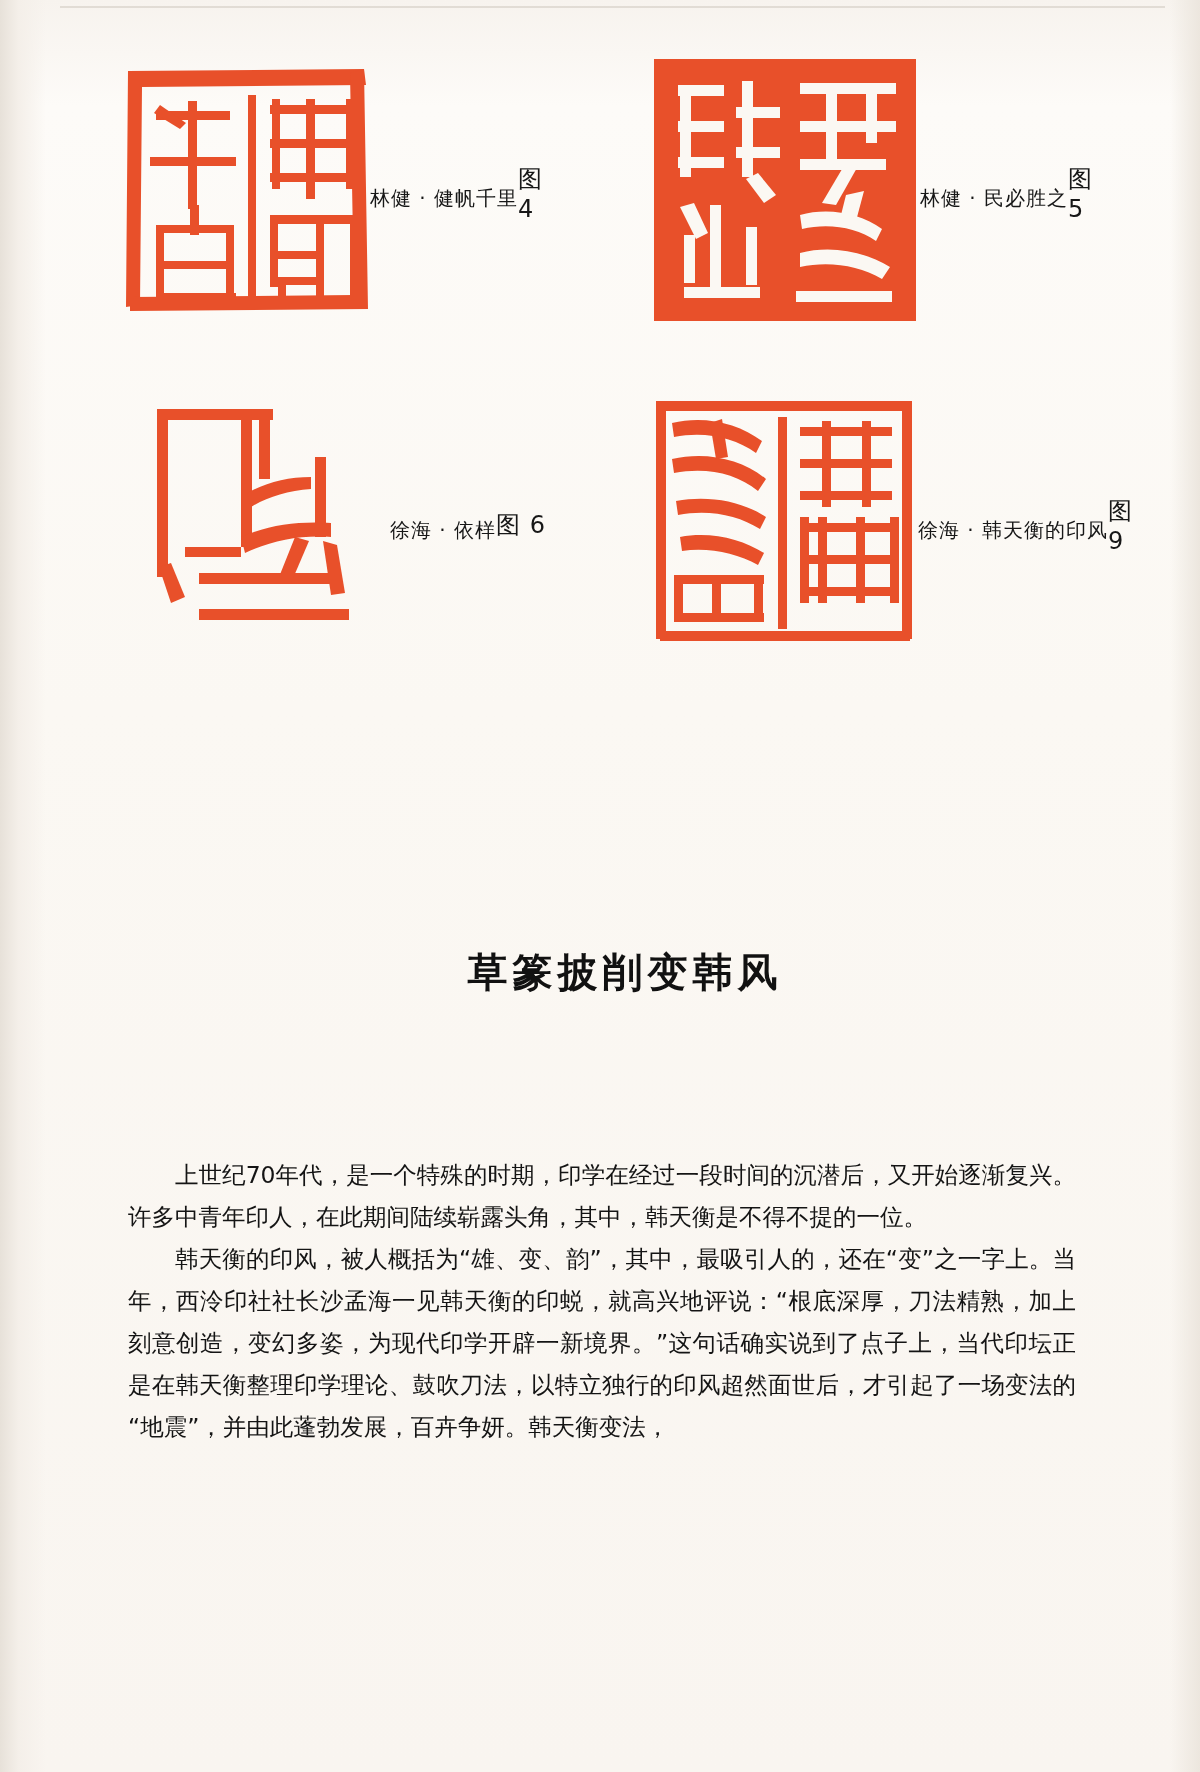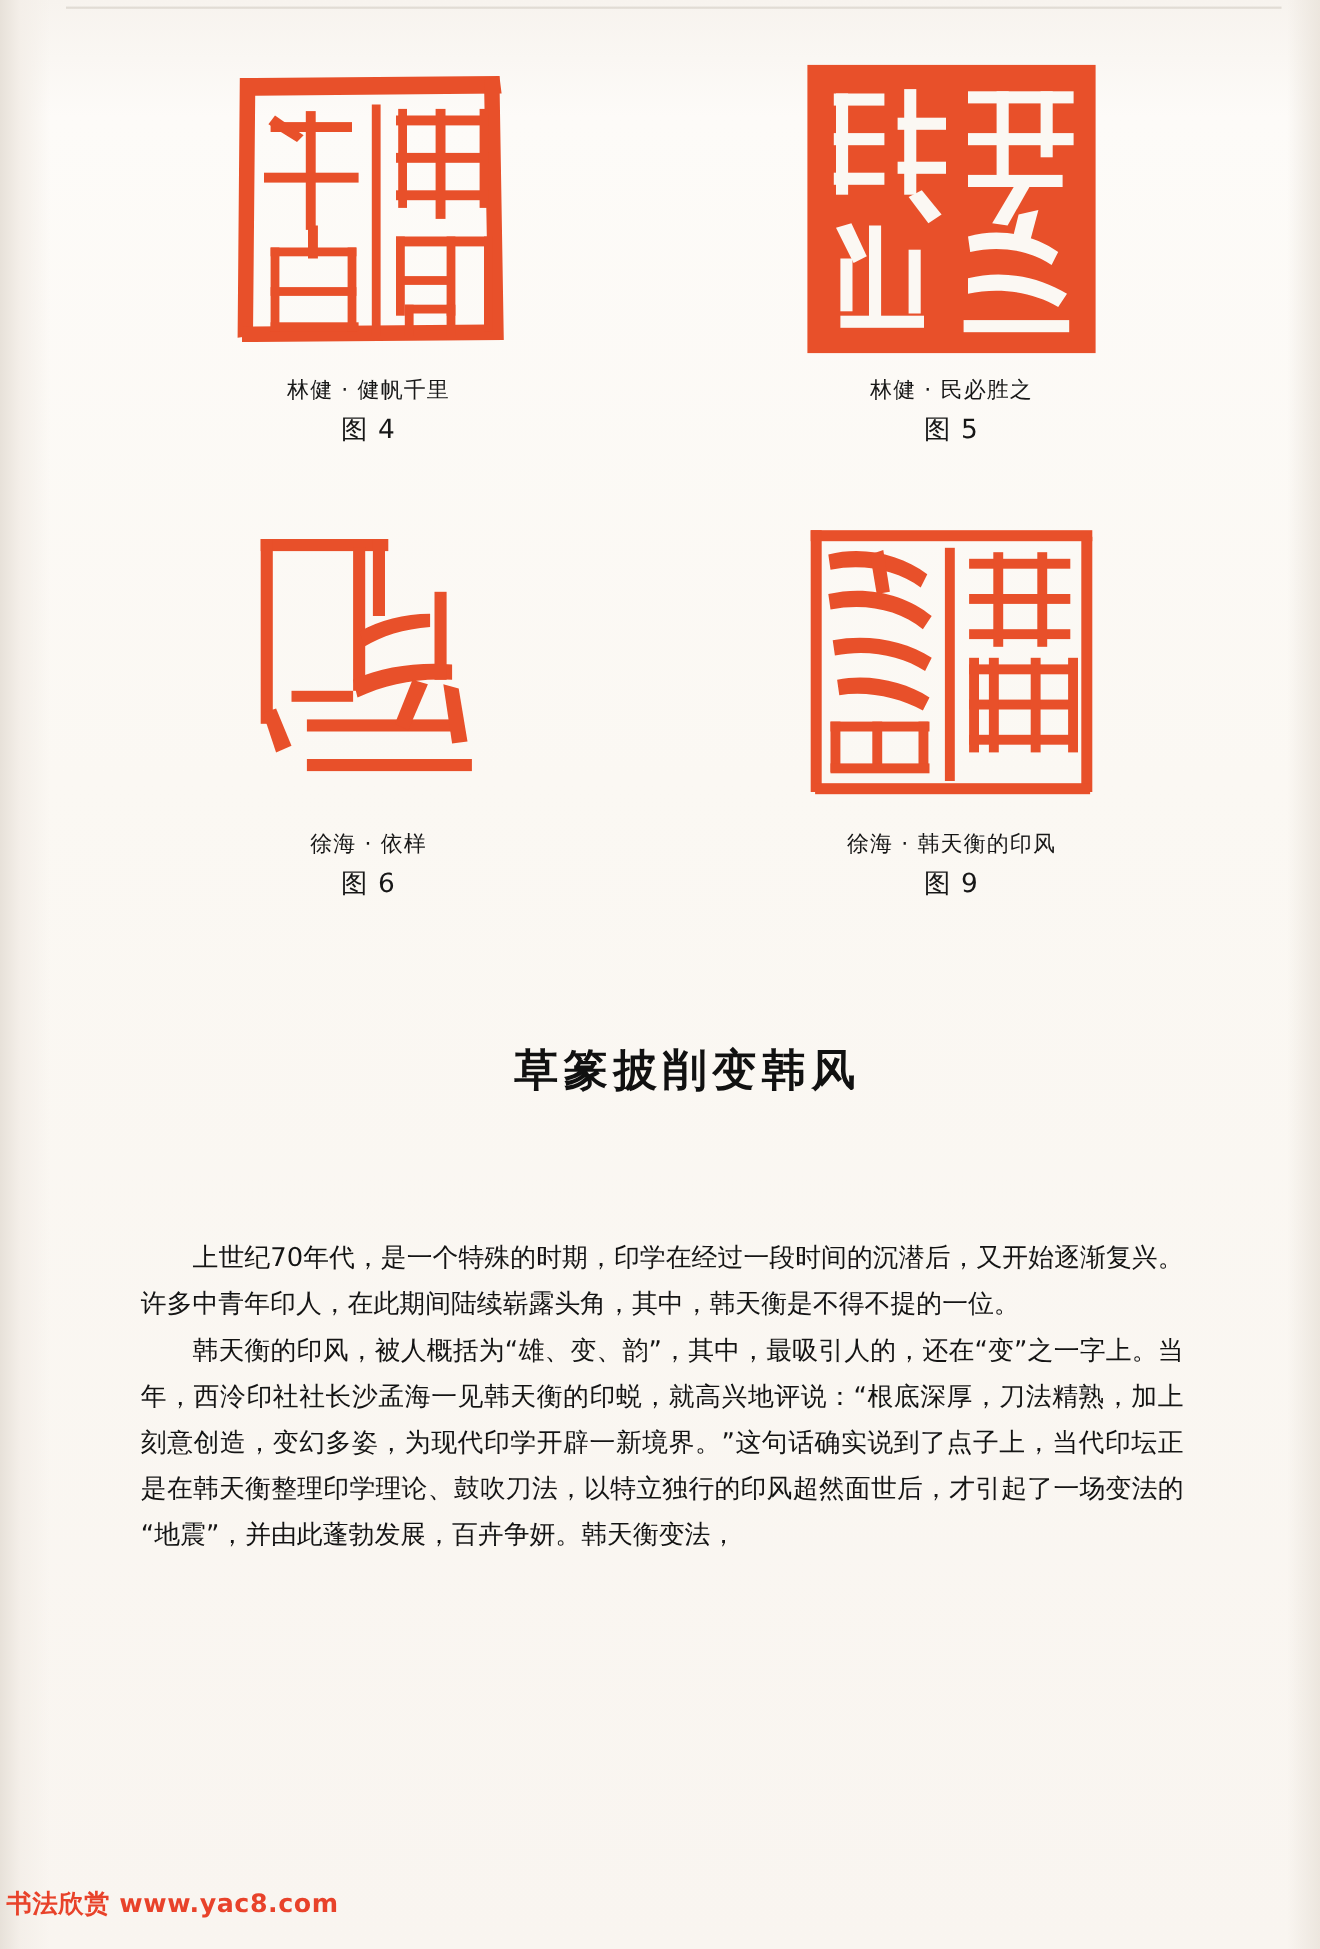--- a/index.html
+++ b/index.html
@@ -59,21 +59,21 @@
   }
   .fig-row {
     display: flex;
     justify-content: space-between;
     align-items: flex-start;
   }
   .fig-row.second { margin-top: 62px; }
   .fig {
     width: 430px;
     display: flex;
-    flex-direction: column;
+    flex-direction: row;
     align-items: center;
   }
   .seal-wrap {
     width: 270px;
     height: 270px;
     display: flex;
     align-items: center;
     justify-content: center;
   }
   .seal {
@@ -103,21 +103,21 @@
     text-align: center;
     font-size: 40px;
     font-weight: bold;
     letter-spacing: 5px;
     color: #111;
     font-family: "DejaVu Sans", "Liberation Sans", sans-serif;
     margin-left: 25px;
   }
   .body-text {
     position: absolute;
-    top: 1122px;
+    top: 1154px;
     left: 128px;
     width: 948px;
     font-size: 23.5px;
     line-height: 42px;
     color: #141414;
     text-align: justify;
     text-justify: inter-character;
     font-family: "DejaVu Sans", "Liberation Sans", sans-serif;
   }
   .body-text p {
@@ -308,15 +308,14 @@
     </div>
   </div>
 
   <h1 class="article-title">草篆披削变韩风</h1>
 
   <div class="body-text">
     <p>上世纪70年代，是一个特殊的时期，印学在经过一段时间的沉潜后，又开始逐渐复兴。许多中青年印人，在此期间陆续崭露头角，其中，韩天衡是不得不提的一位。</p>
     <p>韩天衡的印风，被人概括为“雄、变、韵”，其中，最吸引人的，还在“变”之一字上。当年，西泠印社社长沙孟海一见韩天衡的印蜕，就高兴地评说：“根底深厚，刀法精熟，加上刻意创造，变幻多姿，为现代印学开辟一新境界。”这句话确实说到了点子上，当代印坛正是在韩天衡整理印学理论、鼓吹刀法，以特立独行的印风超然面世后，才引起了一场变法的“地震”，并由此蓬勃发展，百卉争妍。韩天衡变法，</p>
   </div>
 
-  <div class="watermark">书法欣赏  www.yac8.com</div>
 
 </div>
 
 </body></html>

